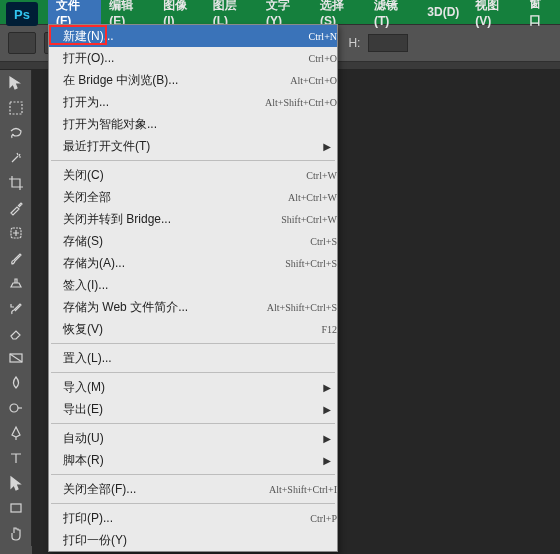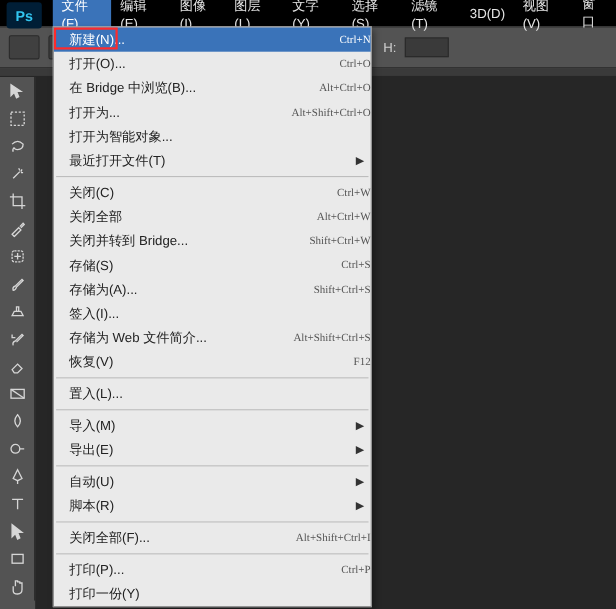--- a/index.html
+++ b/index.html
@@ -1,17 +1,17 @@
 <!DOCTYPE html>
 <html><head>
 <meta charset="utf-8">
 <style>
 * { margin: 0; padding: 0; box-sizing: border-box; font-family: "Microsoft YaHei", "SimSun", sans-serif; }
 body { width: 560px; height: 554px; background: #535353; overflow: hidden; position: relative; }
-.menubar { height: 24px; background: #000000; display: flex; align-items: center; padding-left: 48px; font-size: 12px; color: #e6e6e6; }
+.menubar { height: 24px; background: #15803d; display: flex; align-items: center; padding-left: 48px; font-size: 12px; color: #e6e6e6; font-weight: bold; }
 .menubar .menu-item { padding: 4px 8px; cursor: default; }
 .menubar .menu-item.active { background: #3a73b9; color: #fff; }
 .ps-logo { position: absolute; top: 2px; left: 6px; width: 32px; height: 24px; background: #001e36; border-radius: 3px; color: #31c5f0; font-weight: bold; font-size: 13px; display: flex; align-items: center; justify-content: center; }
 .optionsbar { height: 38px; background: #535353; border-top: 1px solid #2f2f2f; border-bottom: 1px solid #2f2f2f; display: flex; align-items: center; padding-left: 8px; gap: 8px; color: #e6e6e6; font-size: 12px; }
 .optionsbar .swatch { width: 28px; height: 22px; background: #404040; border: 1px solid #2a2a2a; border-radius: 2px; }
 .optionsbar .dash { width: 32px; height: 14px; background: #404040; border: 1px solid #2a2a2a; border-radius: 2px; display:flex; align-items:center; justify-content:center; color:#ccc; font-size:10px;}
 .optionsbar .sep { width:1px; height:22px; background:#2a2a2a; margin:0 4px; }
 .optionsbar .field-label { color:#cfcfcf; margin-left:6px;}
 .optionsbar .field-box { width:40px; height:18px; background:#3a3a3a; border:1px solid #2a2a2a; }
 .optionsbar .link-icon { width:18px; height:18px; display:flex; align-items:center; justify-content:center; color:#ccc; }

